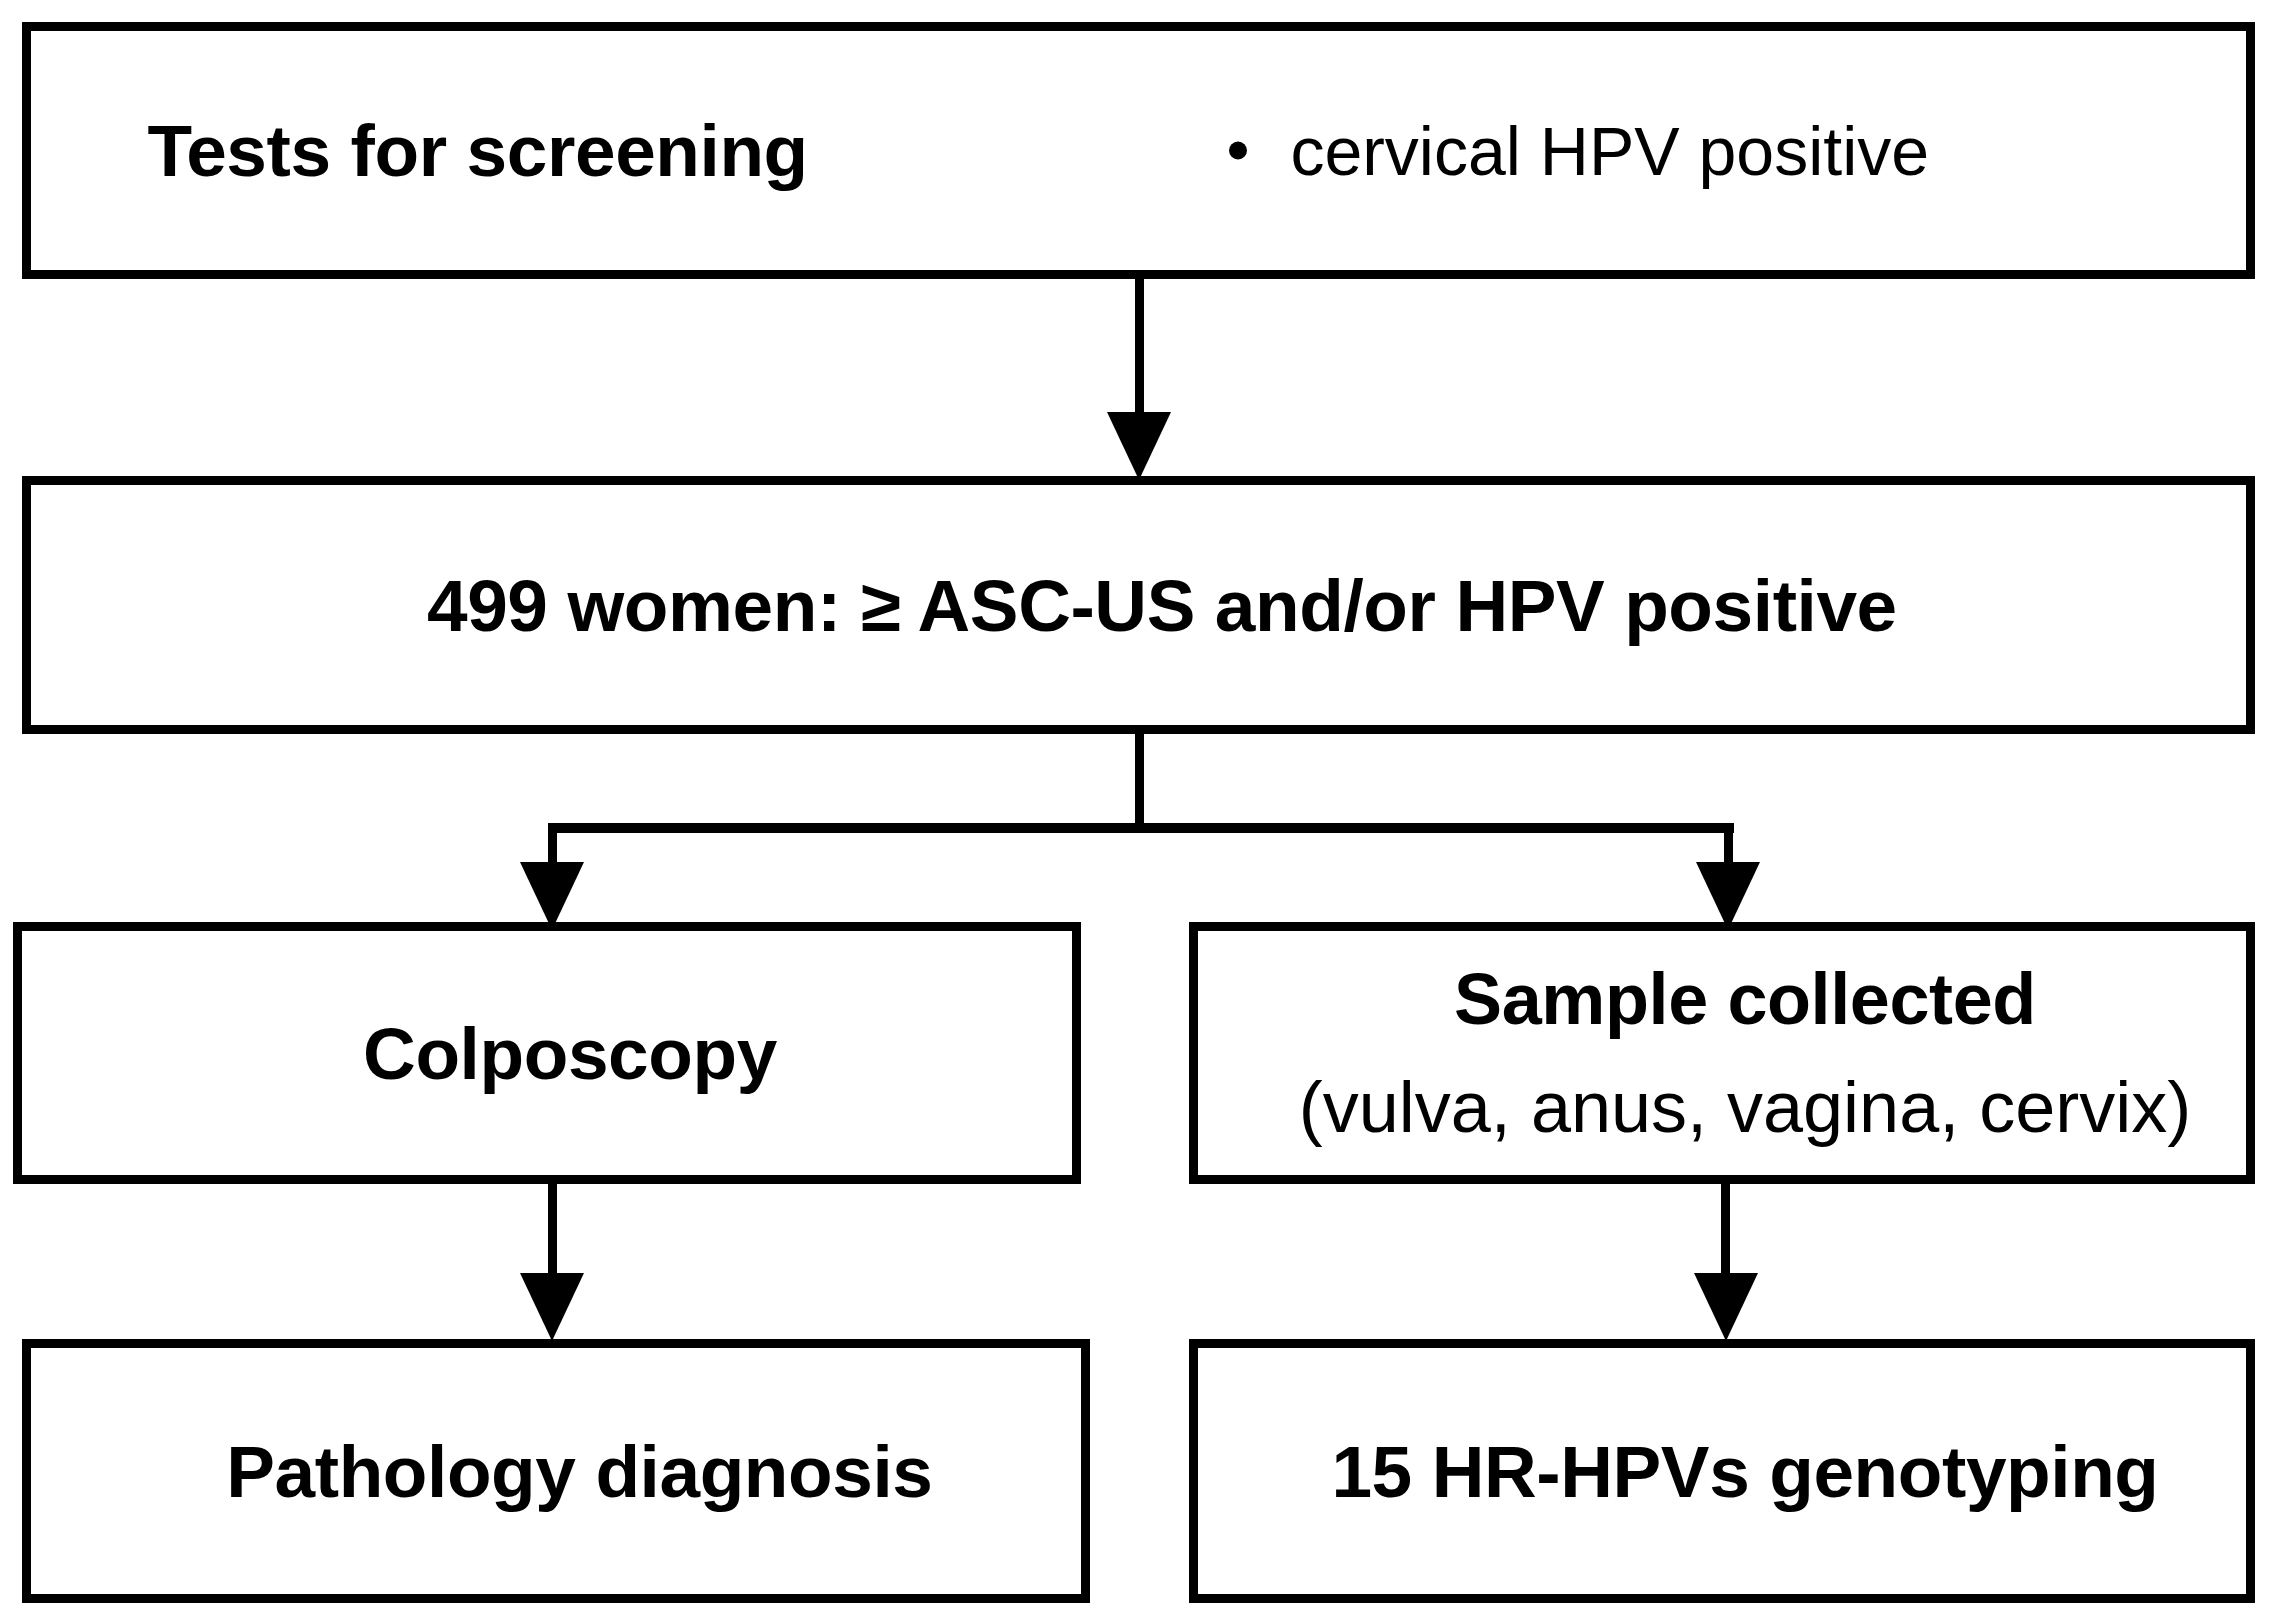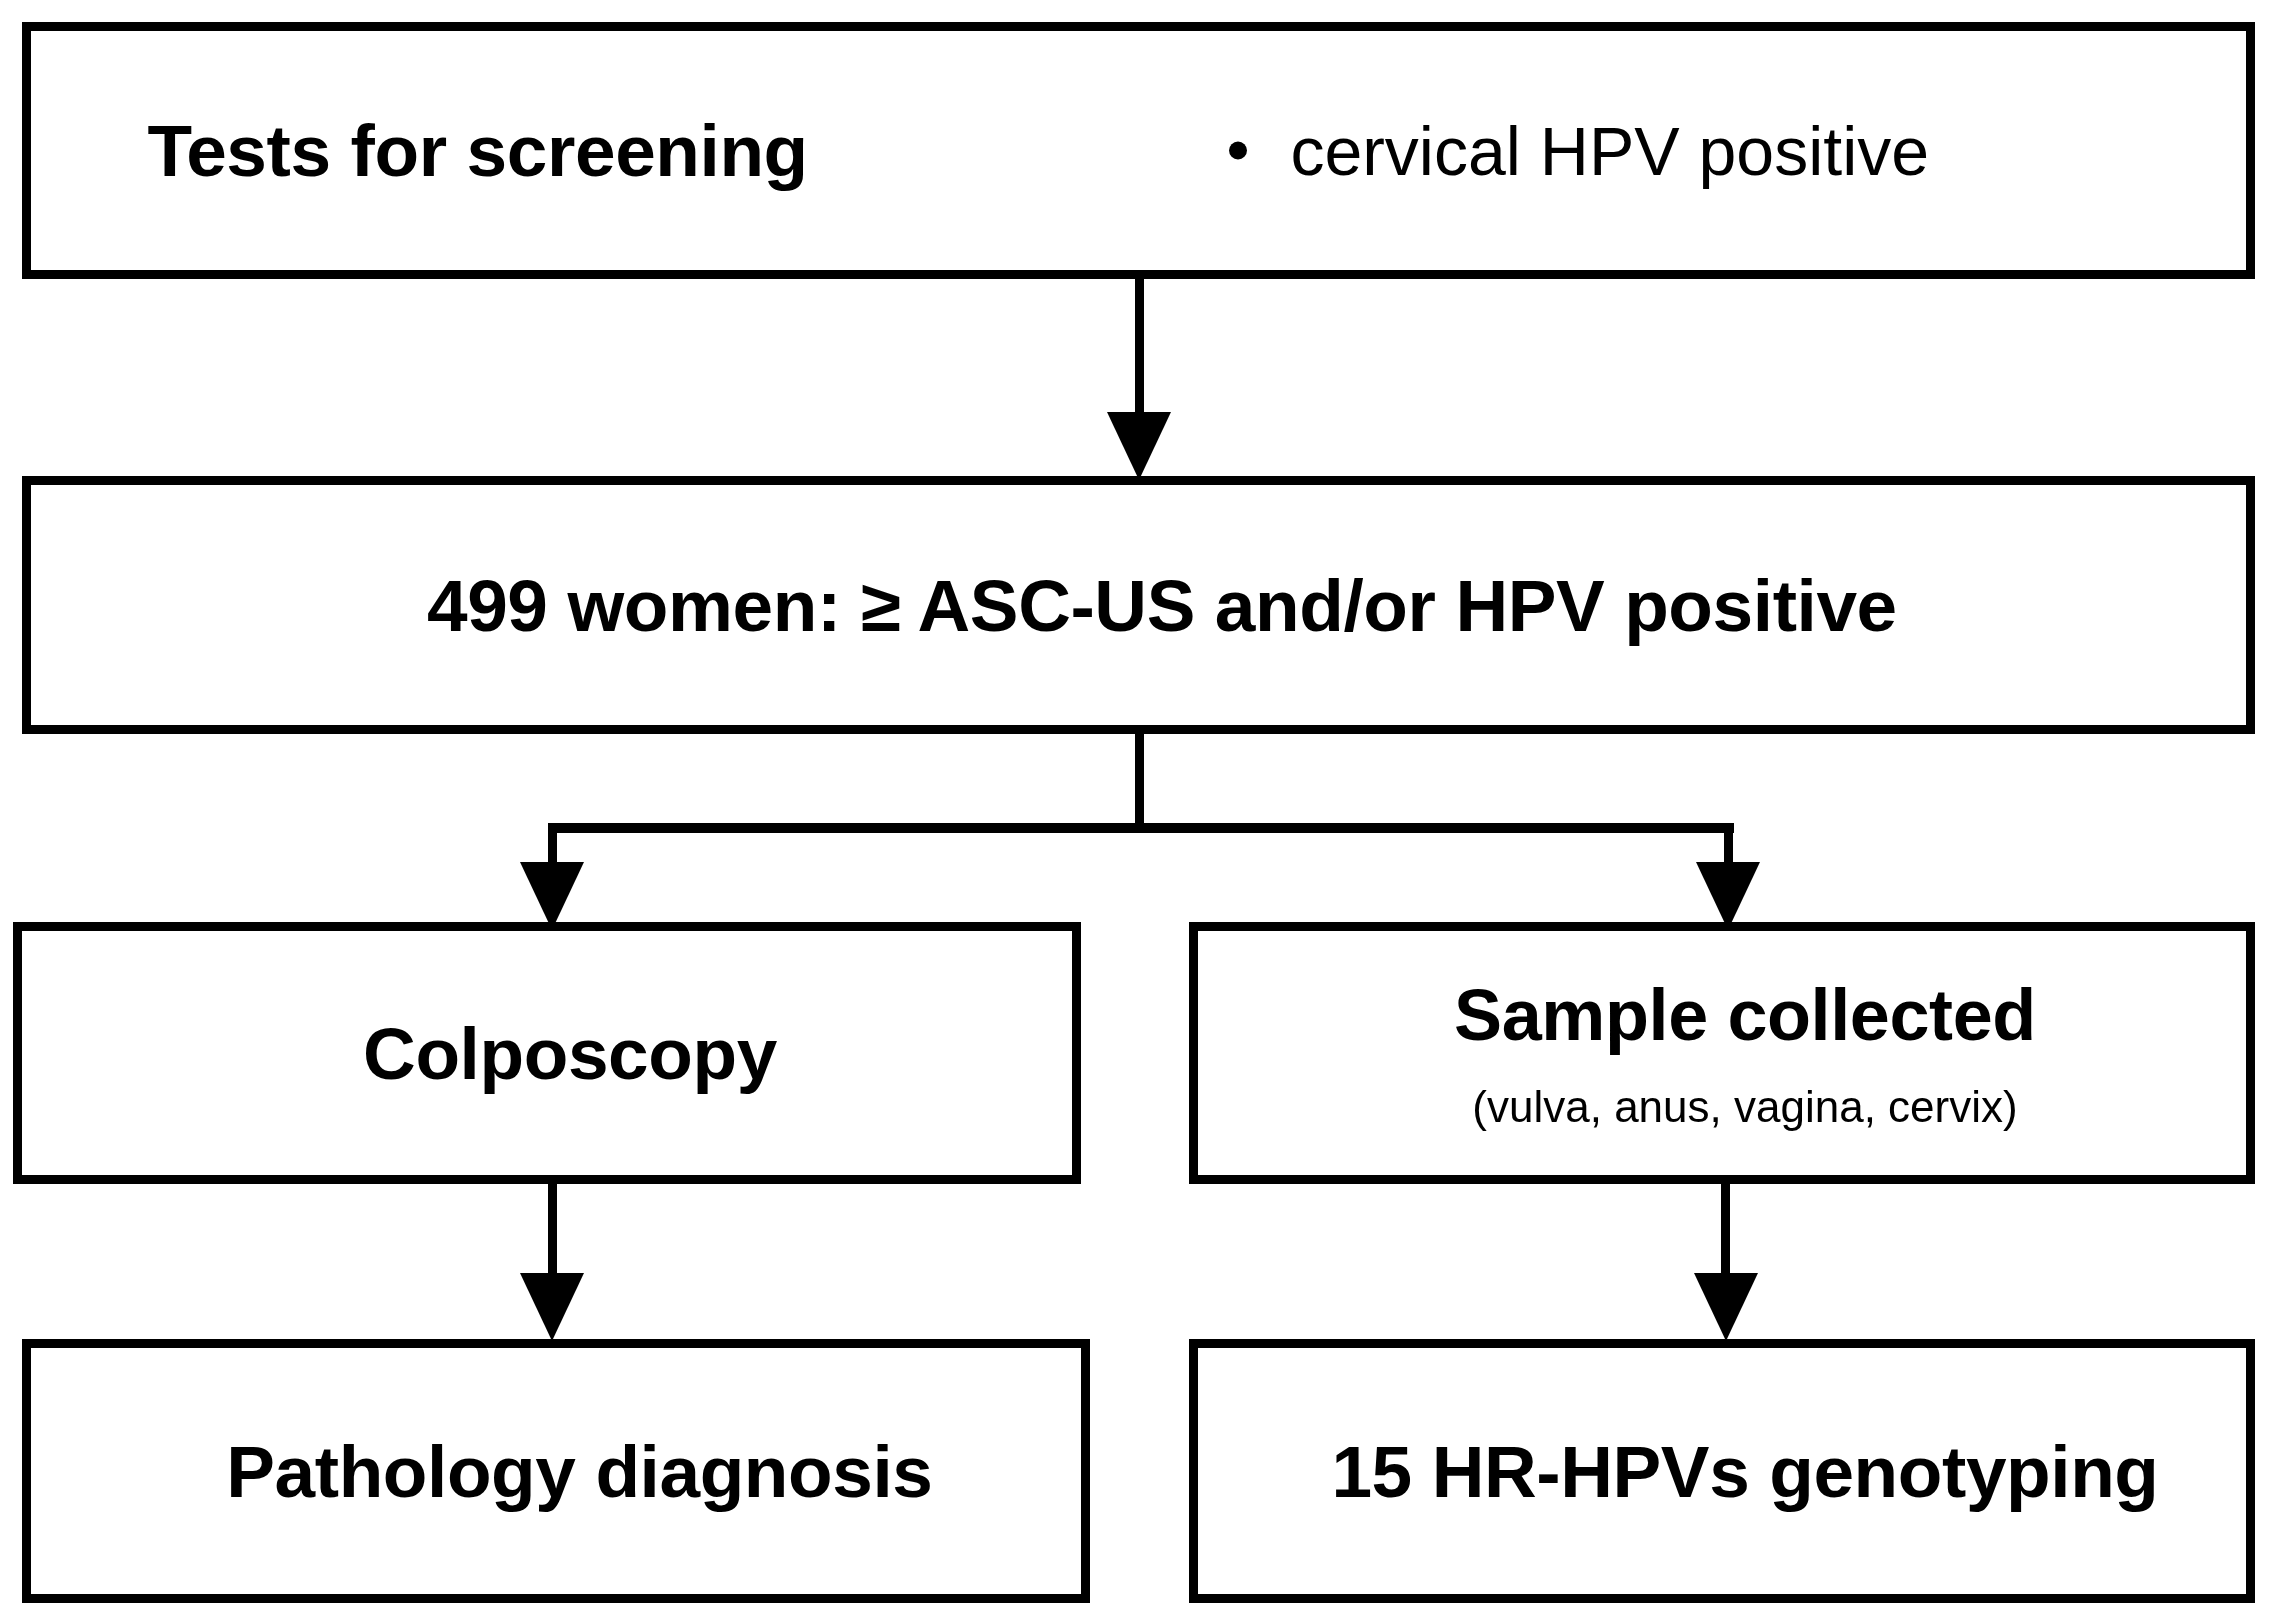--- a/index.html
+++ b/index.html
@@ -115,21 +115,21 @@
     justify-content: center;
     line-height: 1.18;
   }
   .stack .title {
     font-weight: bold;
     font-size: 72px;
     white-space: nowrap;
     letter-spacing: -0.4px;
   }
   .stack .subtitle {
-    font-size: 44px;
+    font-size: 72px;
     white-space: nowrap;
     margin-top: 23px;
   }
 
   
   #box-pathology {
     left: 22.4px;
     top: 1339px;
     width: 1068px;
     height: 264px;

